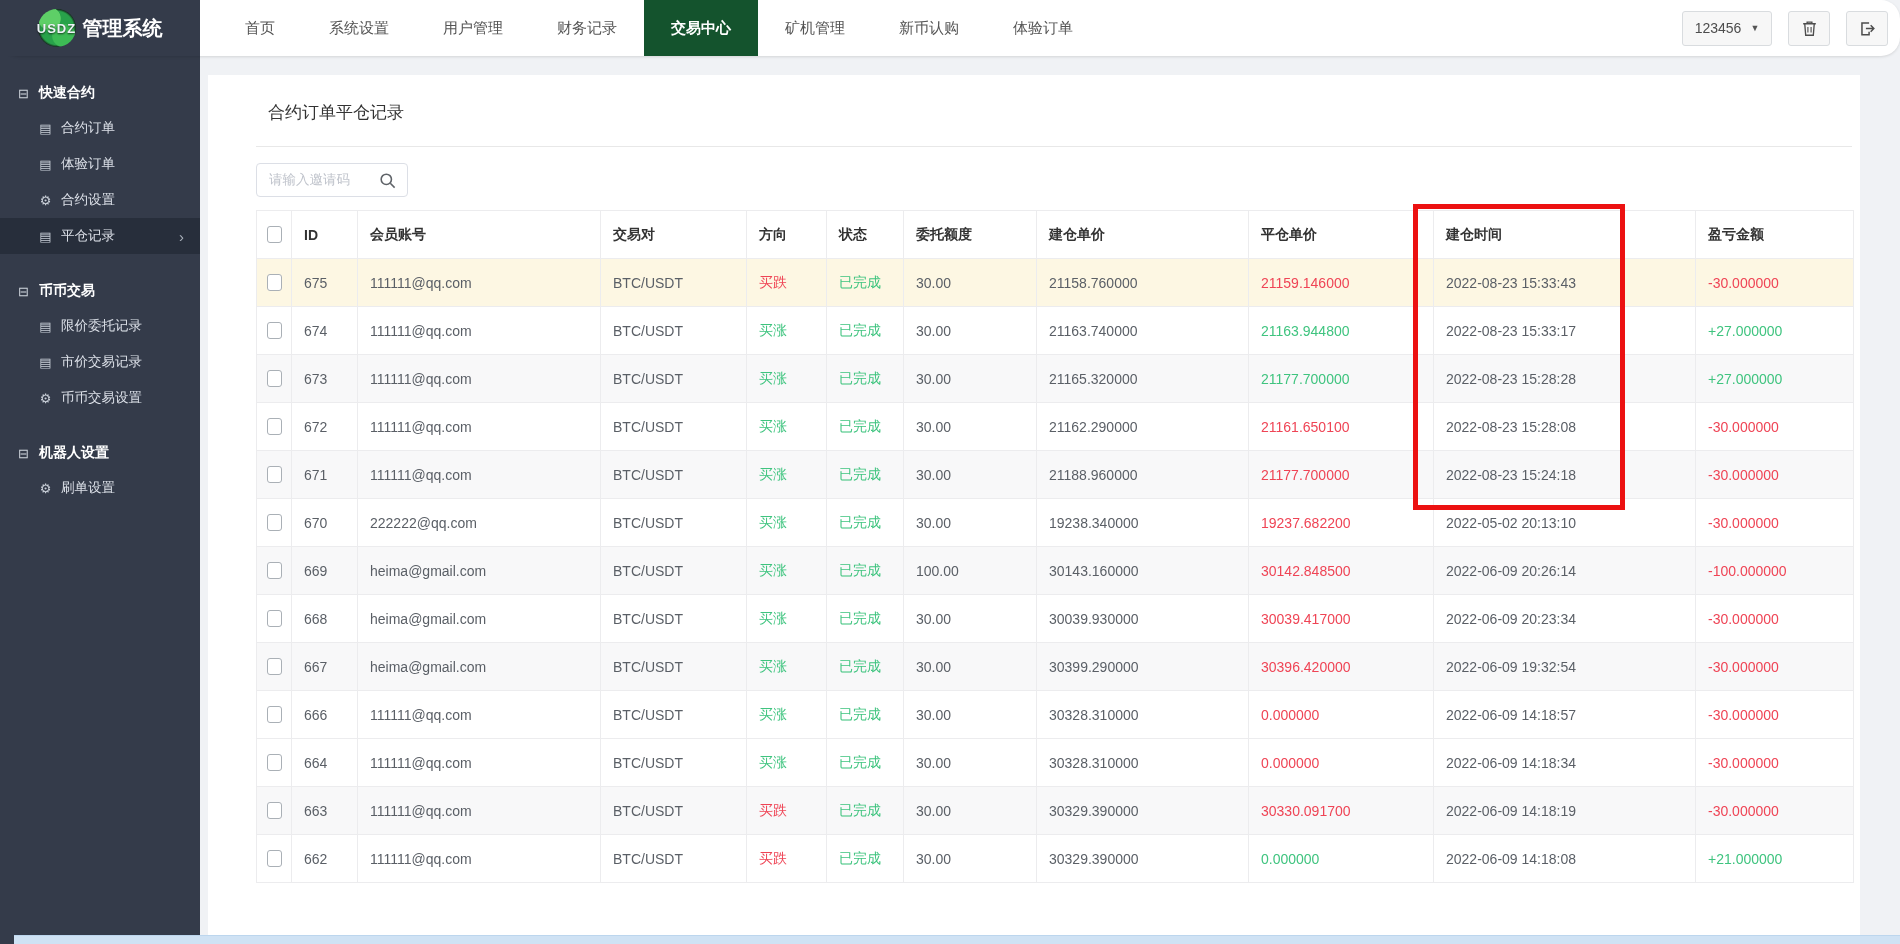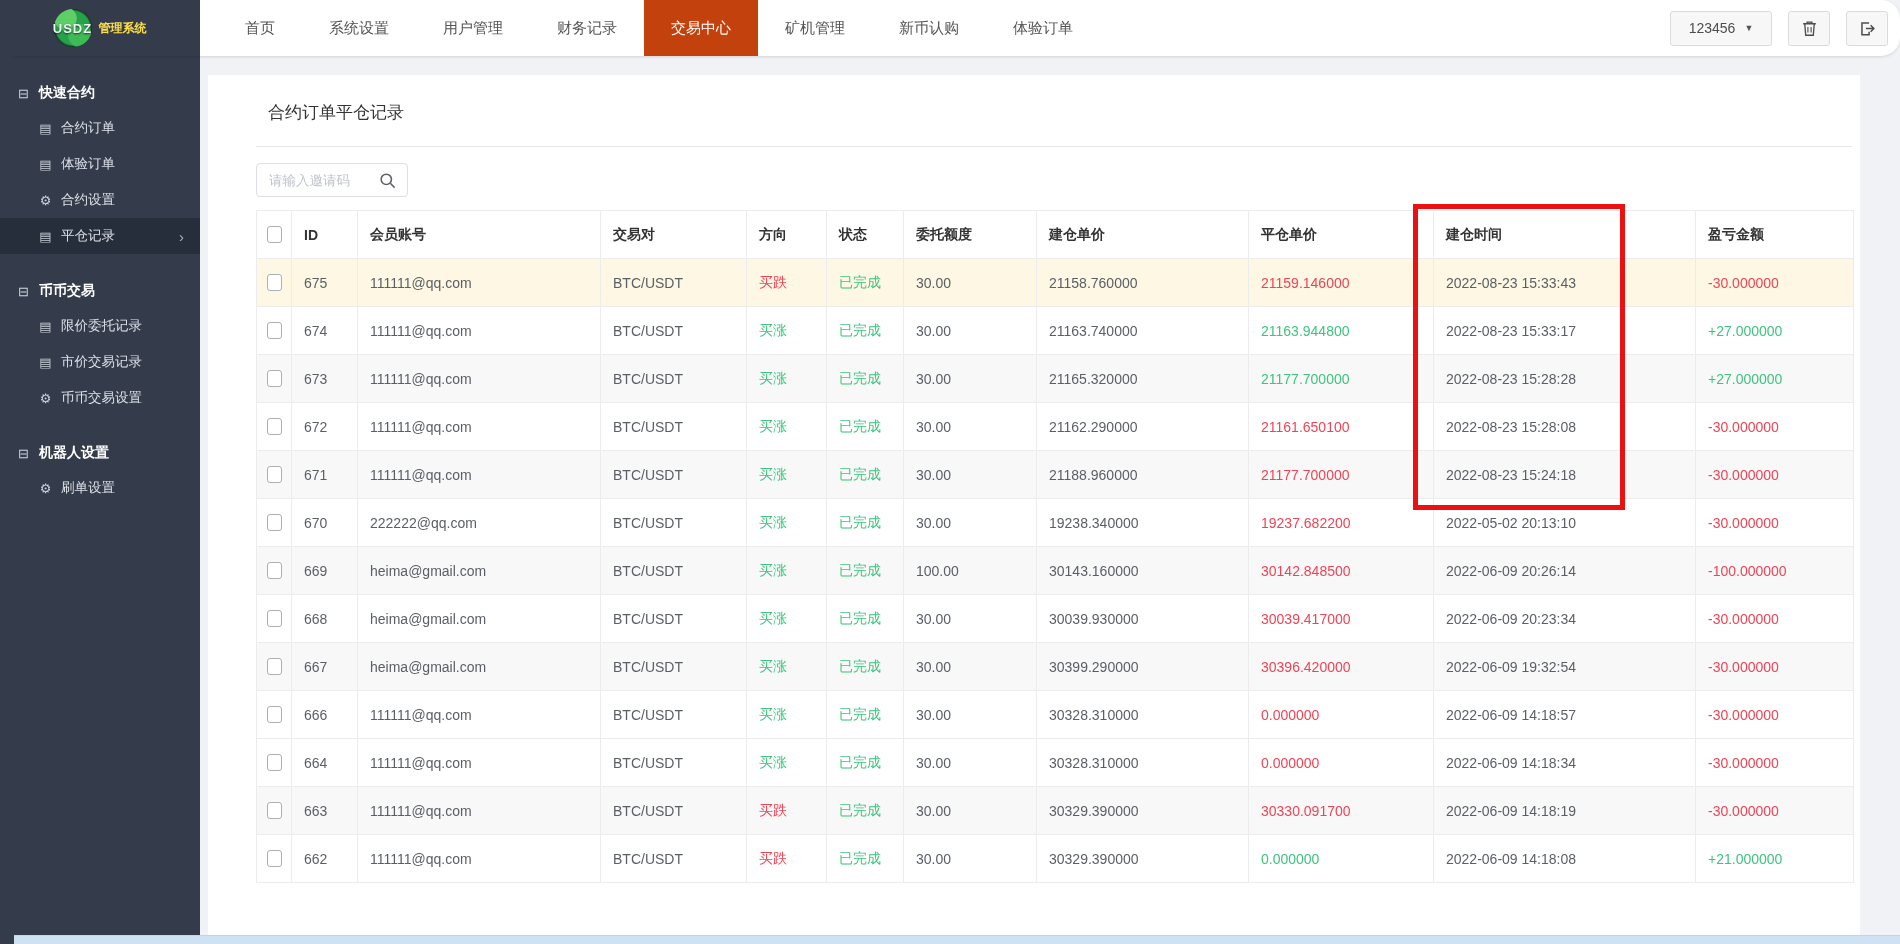--- a/index.html
+++ b/index.html
@@ -9,28 +9,28 @@
   
   .topbar { position:absolute; top:0; left:0; right:0; height:56px; background:#fff;
             box-shadow:0 1px 3px rgba(0,0,0,.12); display:flex; align-items:stretch; z-index:6;border-radius:19px; }
   .logo { width:200px; background:#343b4a; display:flex; align-items:center; justify-content:center; gap:7px; flex:none; }
   .globe { width:38px; height:38px; border-radius:50%; flex:none; position:relative;
            background: radial-gradient(circle at 30% 25%, #5ecf67 0 28%, transparent 30%),
                        radial-gradient(circle at 68% 70%, #3dbb55 0 30%, transparent 33%),
                        radial-gradient(circle at 50% 50%, #28a24a 0 62%, #15301f 70%); }
   .globe .brand-txt { position:absolute; left:50%; top:50%; transform:translate(-50%,-50%);
            color:#eef3f8; font-weight:bold; font-size:13px; letter-spacing:1px; text-shadow:0 1px 2px rgba(0,0,0,.7); }
-  .logo-title { color:#fde047; font-size:12px; font-weight:bold; }
+  .logo-title { color:#ffffff; font-size:20px; font-weight:bold; }
   .nav { display:flex; align-items:stretch; margin-left:18px; }
   .nav-item { padding:0 27px; display:flex; align-items:center; font-size:15px; color:#545454; cursor:pointer; }
-  .nav-item.active { background:#c2410c; color:#fff; }
+  .nav-item.active { background:#14532d; color:#fff;font-weight:bold; }
   .top-actions { margin-left:auto; display:flex; align-items:center; gap:16px; padding-right:12px; }
   .tbtn { height:35px; background:#f7f7f7; border:1px solid #d9dcdf; border-radius:3px;
           display:flex; align-items:center; justify-content:center; color:#4d4d4d; cursor:pointer; }
-  .tbtn.dropdown { width:102px; font-size:14px; gap:9px;align-items:center; }
+  .tbtn.dropdown { width:90px; font-size:14px; gap:9px;align-items:center; }
   .tbtn .caret { font-size:9px; color:#555; }
   .tbtn.iconbtn { width:42px; }
 
   
   .sidebar { position:absolute; left:0; top:56px; bottom:0; width:200px; background:#343b4a; z-index:5; }
   .sgroup-header { display:flex; align-items:center; gap:10px; height:34px; margin-top:20px;
                    padding-left:18px; color:#ffffff; font-size:14px; font-weight:bold; cursor:pointer; }
   .sgroup-header:first-child { margin-top:20px; }
   .collapse-glyph { font-size:13px; color:#cfd5dd; font-weight:normal; }
   .side-item { height:36px; display:flex; align-items:center; gap:8px; padding-left:38px;
@@ -41,21 +41,21 @@
   .chev { display:none; position:absolute; right:16px; color:#aab1bb; font-size:15px; }
 
   
   .main { position:absolute; left:200px; top:56px; right:0; bottom:0; background:#f0f2f5; }
   .card { position:absolute; left:8px; top:19px; right:40px; bottom:0; background:#fff; }
   .page-title { padding:26px 0 0 60px; font-size:17px; color:#333; }
   .divider { margin:22px 0 0 48px; margin-right:8px; border-top:1px solid #e8e8e8; }
   .search-box { margin:16px 0 0 48px; width:152px; height:34px; border:1px solid #dcdfe6;
                 border-radius:4px; position:relative; background:#fff; }
   .search-box input { width:100%; height:100%; border:none; outline:none; padding:0 36px 0 12px;
-                font-size:13.5px; color:#555; background:transparent; font-family:Liberation Sans, sans-serif; }
+                font-size:13.5px; color:#555; background:transparent; font-family:Liberation Serif, serif; }
   .search-box input::placeholder { color:#c0c4cc; }
   .search-icon { position:absolute; right:10px; top:7px; width:19px; height:19px; cursor:pointer; }
 
   .table-wrap { margin:13px 8px 0 48px; }
   table { width:100%; border-collapse:collapse; table-layout:fixed;padding-left:32px; }
   th,td { border:1px solid #ececee; height:48px; padding:0 12px; text-align:left;
           font-size:14px; white-space:nowrap; overflow:hidden; }
   th { color:#333; font-weight:bold; background:#fff; }
   td { color:#5a5f66; }
   tr.stripe td { background:#f8f8f9; }

